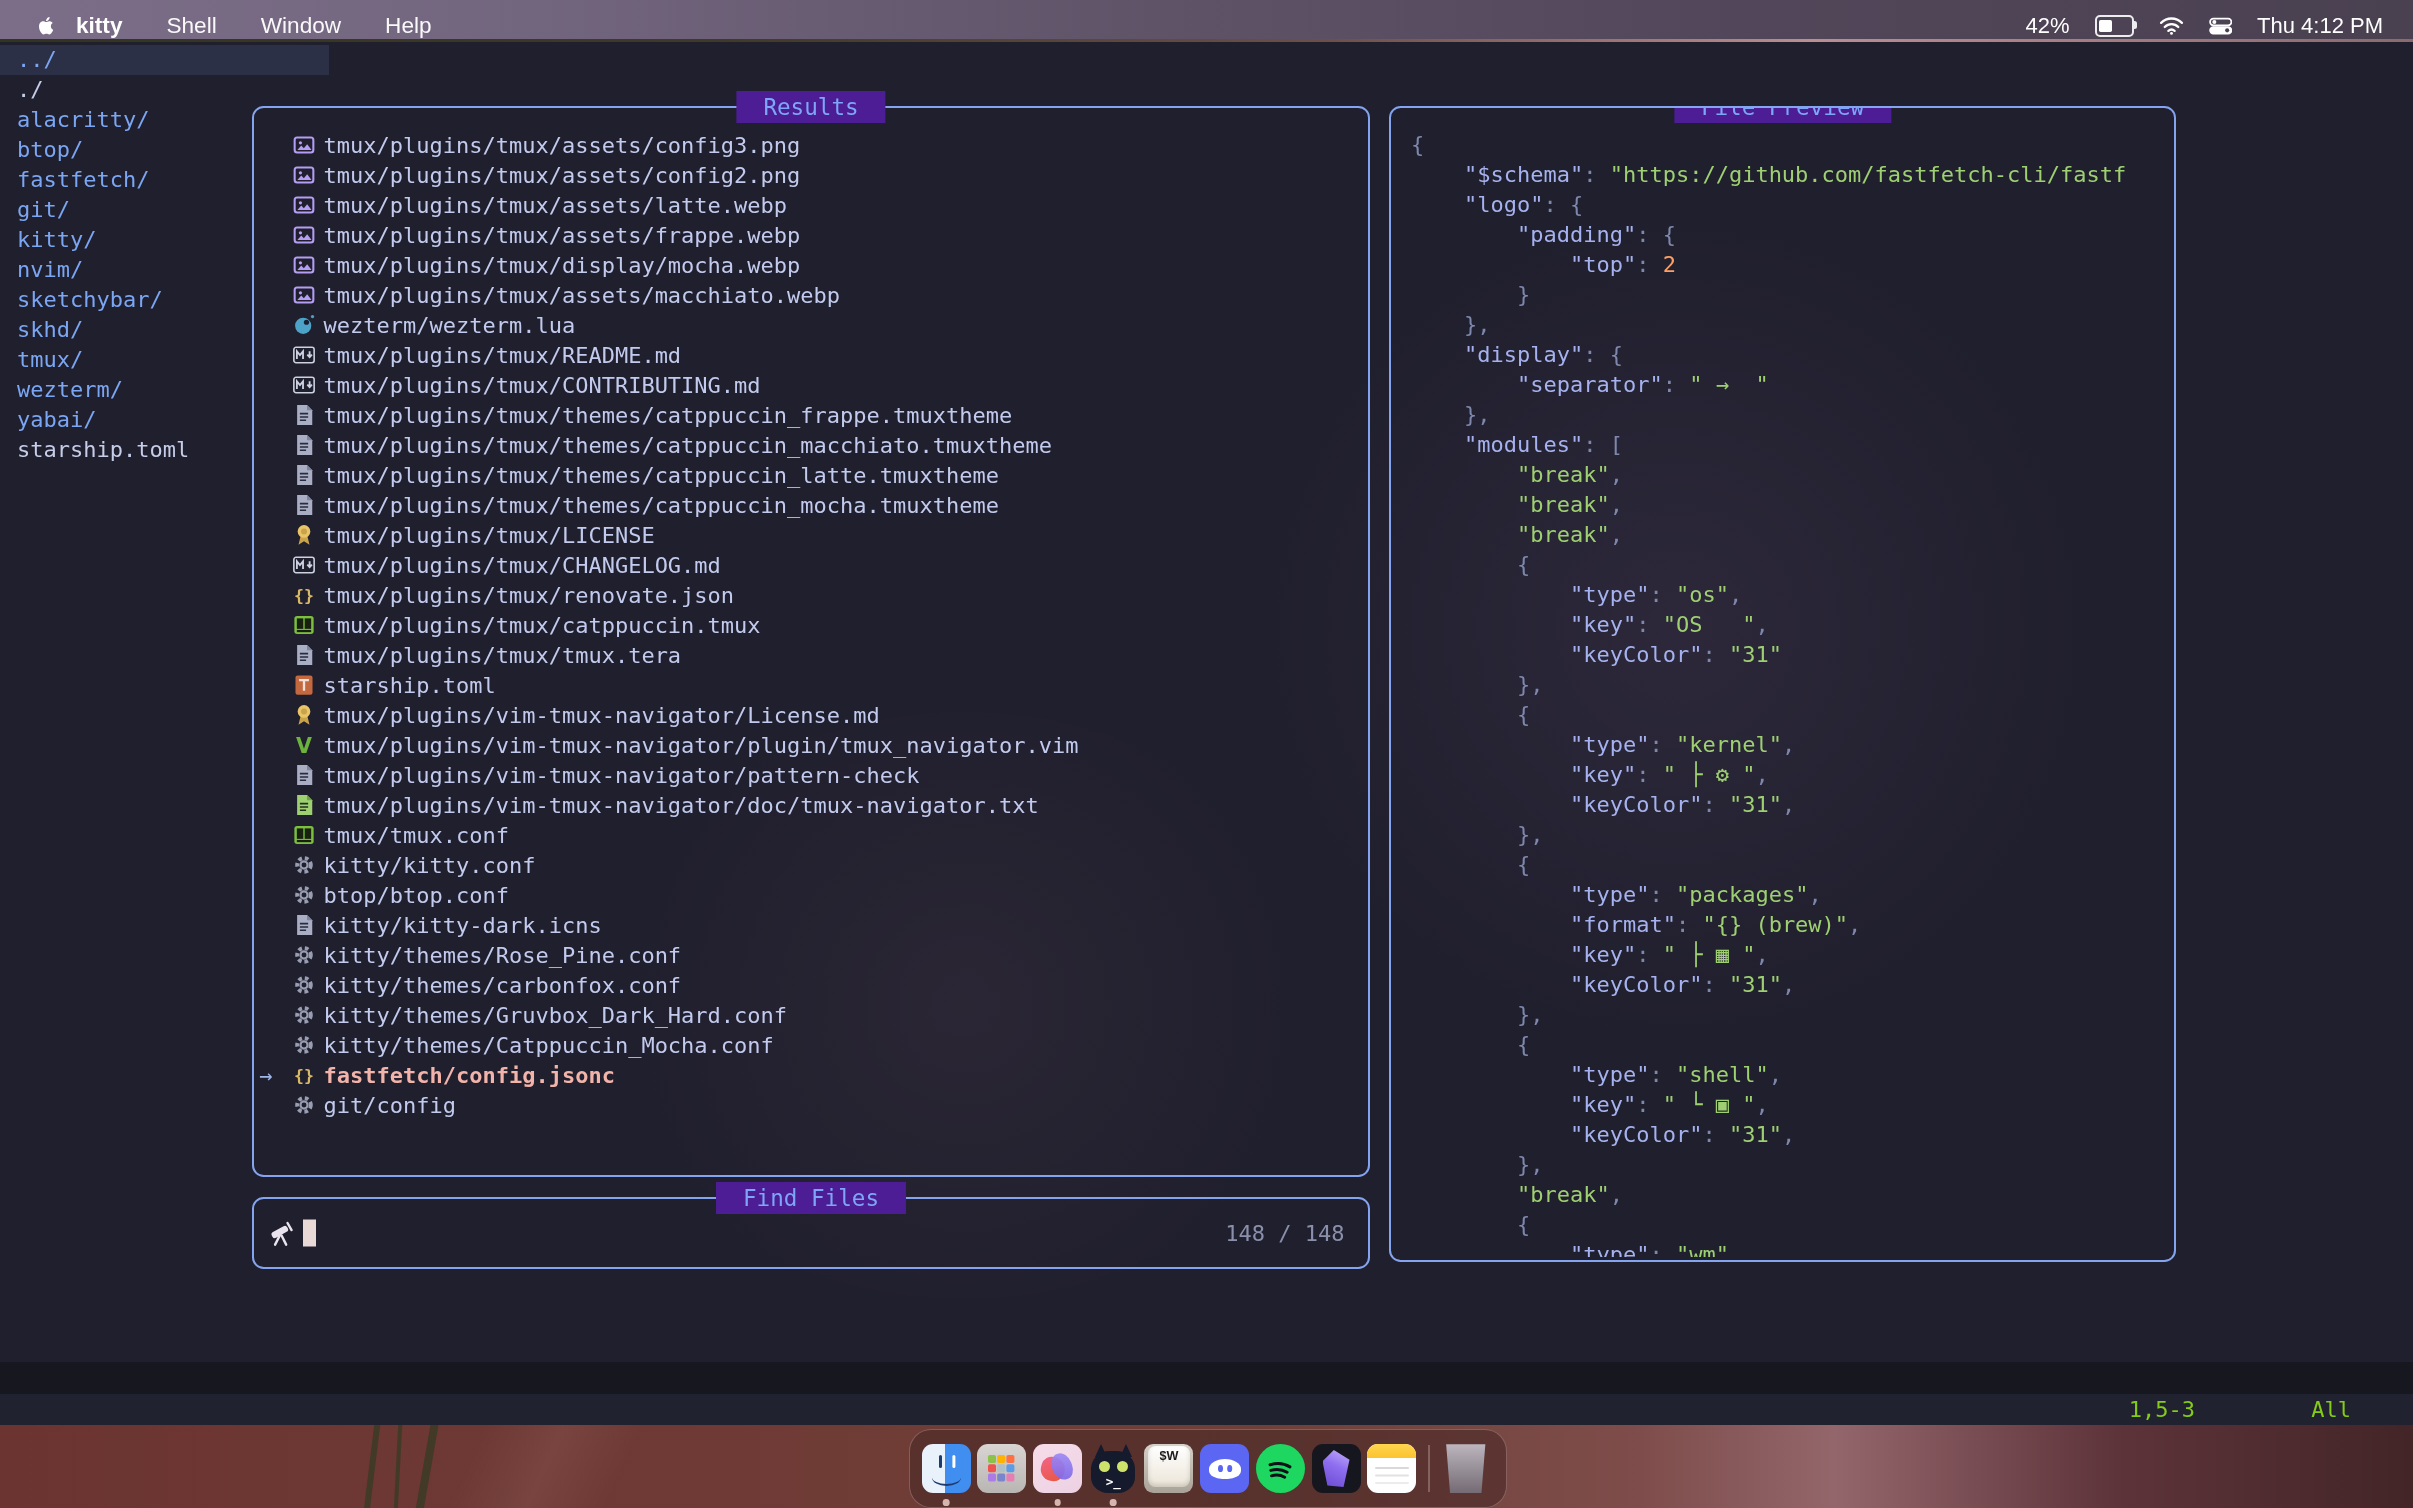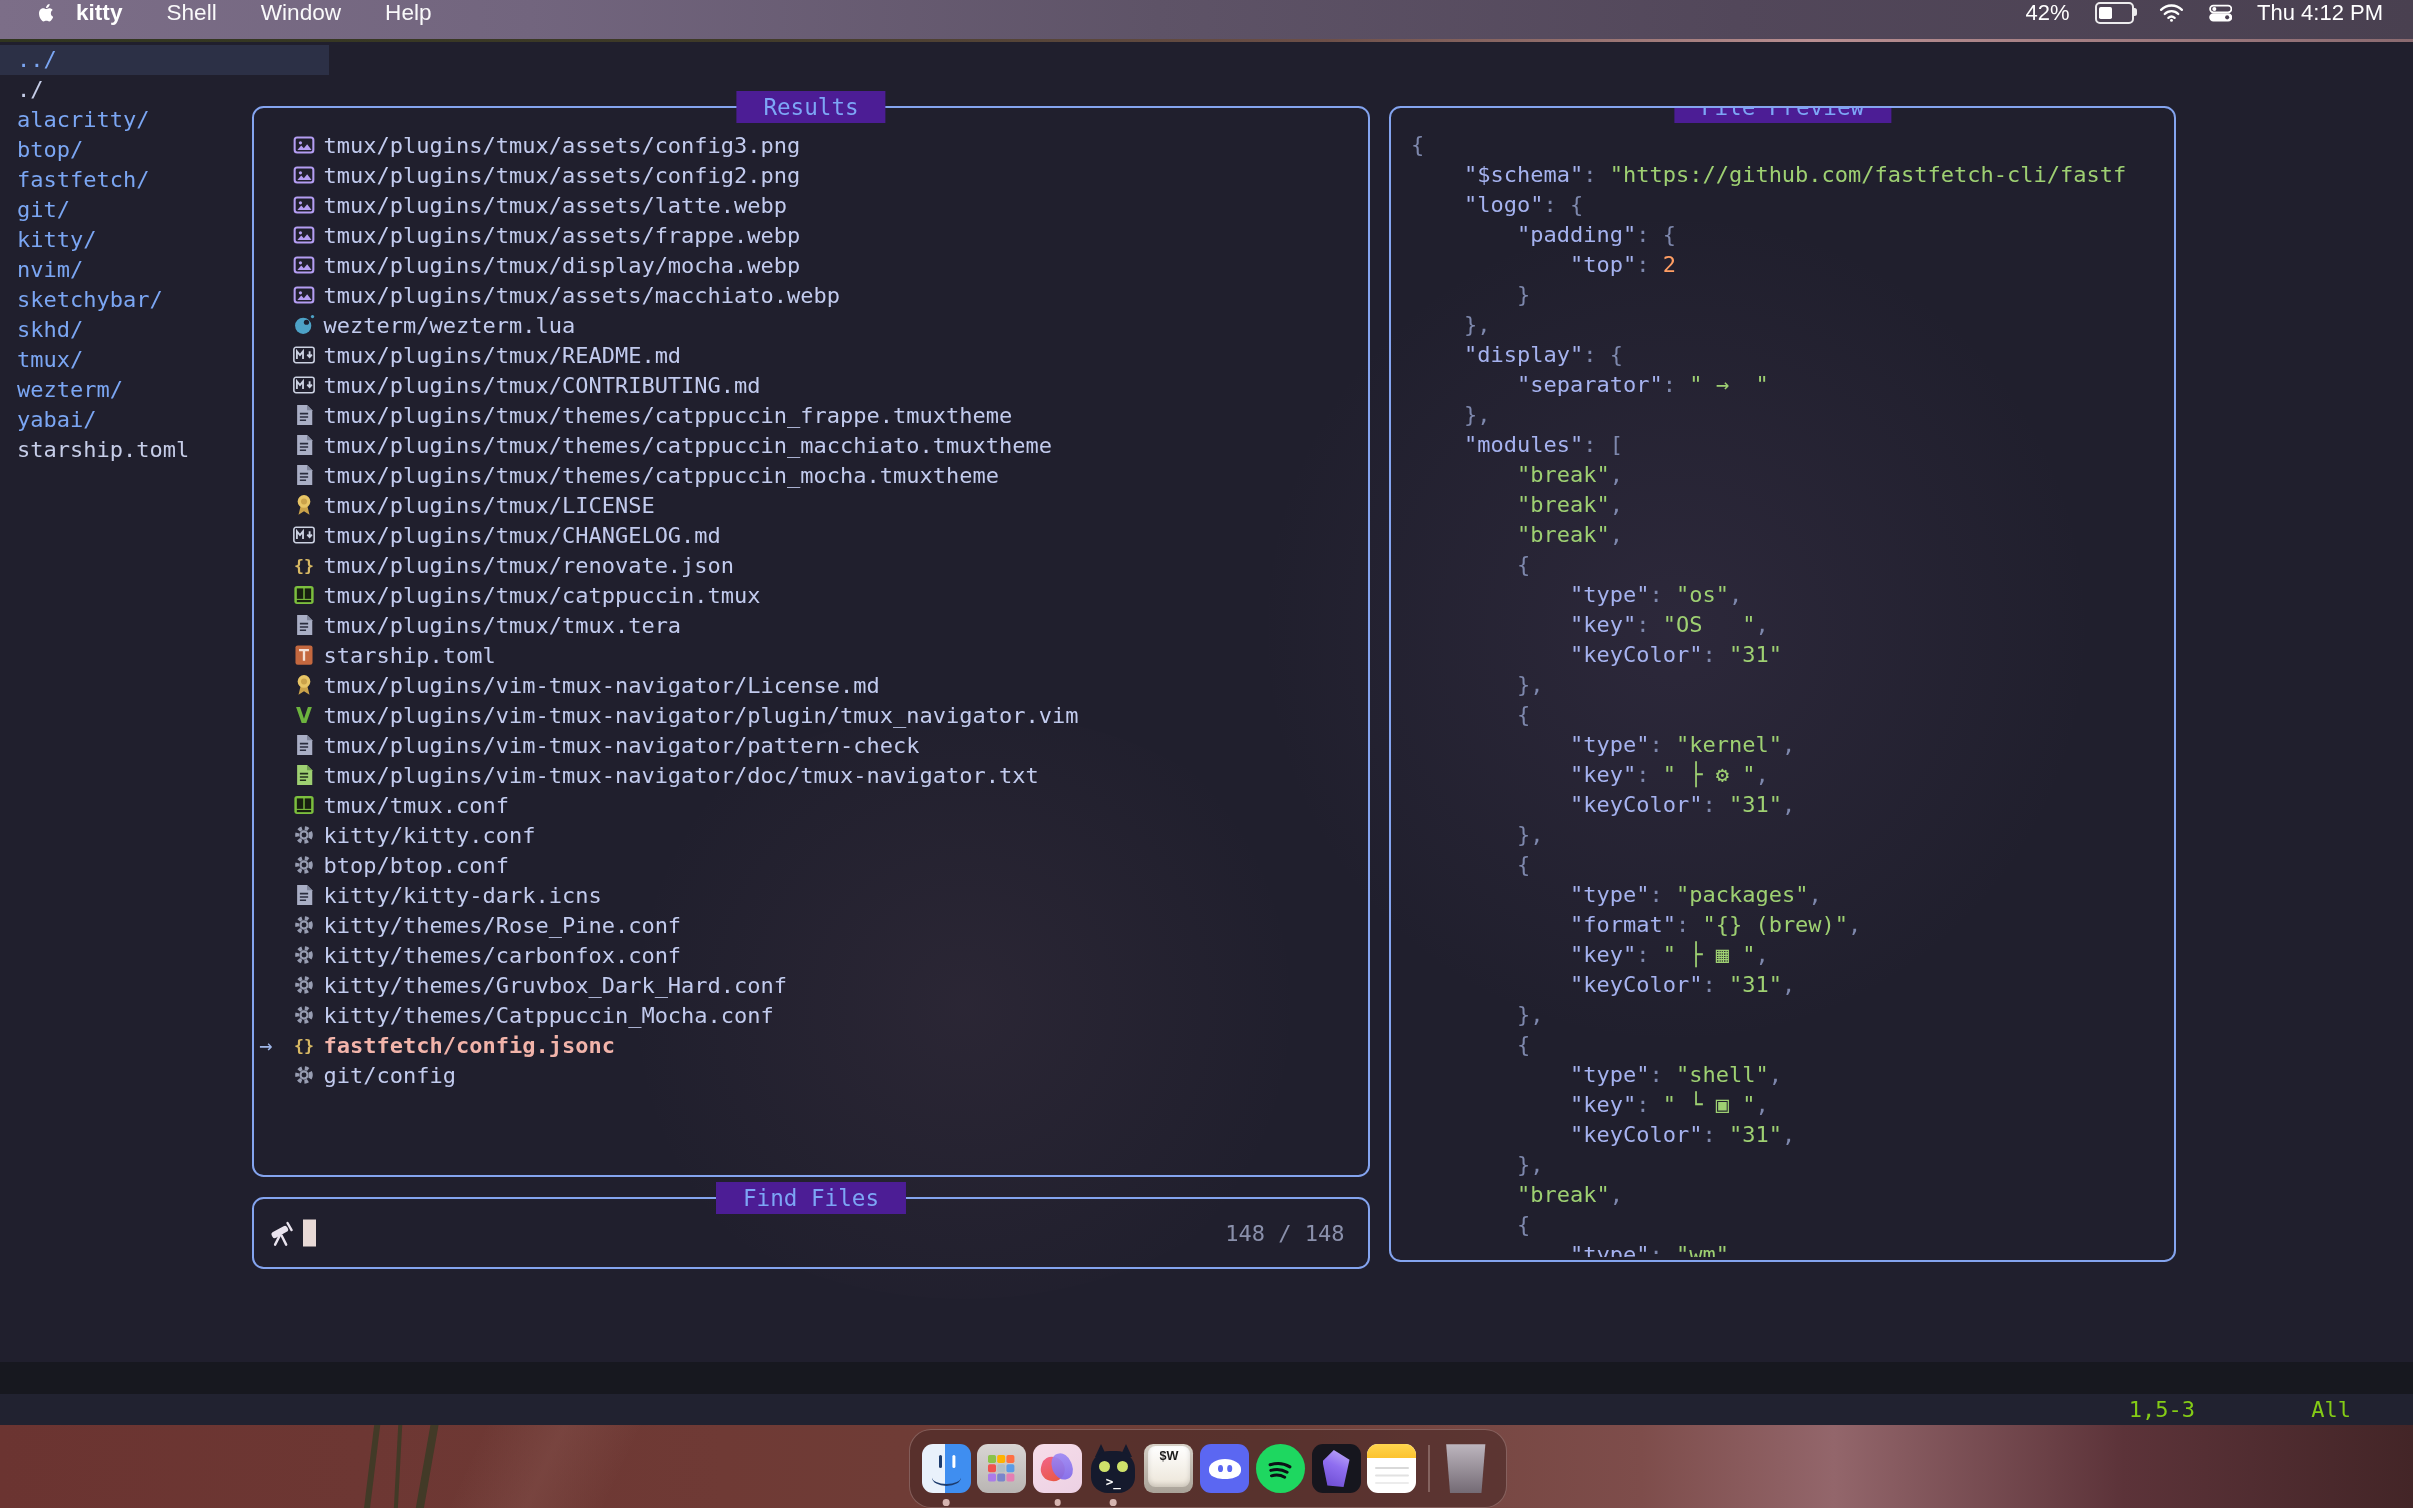--- a/index.html
+++ b/index.html
@@ -2,21 +2,21 @@
 <html style="font-size:13.4px"><head>
 <meta charset="utf-8">
 <style>
   html,body{margin:0;padding:0}
   body{width:2413px;height:1508px;overflow:hidden;background:#201f2d;font-family:"DejaVu Sans Mono",monospace;position:relative}
   .screen{position:absolute;inset:0}
 
   
   .menubar{position:absolute;top:0;left:0;width:2413px;height:39px;z-index:9;
     background:linear-gradient(90deg,#7c6e88 0%,#72657e 22%,#5e5367 48%,#52475a 72%,#494050 100%);
-    display:flex;align-items:flex-start;justify-content:space-between;color:#fff;
+    display:flex;align-items:flex-end;justify-content:space-between;color:#fff;
     font-family:"Liberation Sans",sans-serif}
   .mb-left{display:flex;align-items:center;padding-left:39px}
   .apple{display:inline-flex;width:17px}
   .mb-app{font-weight:700;font-size:22.6px;margin-left:20px}
   .mb-item{font-size:22.6px;font-weight:500;margin-left:44px;opacity:.96}
   .mb-right{display:flex;align-items:center;gap:25px;padding-right:30px;font-size:22px}
   .batt{position:relative;width:35px;height:17.6px;border:2.1px solid rgba(255,255,255,.9);border-radius:5px}
   .batt .fill{position:absolute;left:2.5px;top:2.5px;bottom:2.5px;width:38%;background:#fff;border-radius:1.7px}
   .batt .nub{position:absolute;right:-5.9px;top:4.2px;width:3.4px;height:7.5px;background:rgba(255,255,255,.9);border-radius:0 2.5px 2.5px 0}
   .mb-ic{display:inline-flex}
@@ -231,20 +231,25 @@
           <div class="rrow"><span class="ric"><svg viewBox="0 0 14 16">
                 <path d="M2 .8h7.2L13 4.6v10.6H2z" fill="#a9aec5"></path>
                 <path d="M9.2.8L13 4.6H9.2z" fill="#7d8398"></path>
                 <path d="M4 7h6M4 9.4h6M4 11.8h4.5" stroke="#2a2d3e" stroke-width="1.1"></path>
               </svg></span><span class="rtxt">tmux/plugins/tmux/themes/catppuccin_frappe.tmuxtheme</span></div>
           <div class="rrow"><span class="ric"><svg viewBox="0 0 14 16">
                 <path d="M2 .8h7.2L13 4.6v10.6H2z" fill="#a9aec5"></path>
                 <path d="M9.2.8L13 4.6H9.2z" fill="#7d8398"></path>
                 <path d="M4 7h6M4 9.4h6M4 11.8h4.5" stroke="#2a2d3e" stroke-width="1.1"></path>
               </svg></span><span class="rtxt">tmux/plugins/tmux/themes/catppuccin_macchiato.tmuxtheme</span></div>
+          <div class="rrow"><span class="ric"><svg viewBox="0 0 14 16">
+                <path d="M2 .8h7.2L13 4.6v10.6H2z" fill="#a9aec5"></path>
+                <path d="M9.2.8L13 4.6H9.2z" fill="#7d8398"></path>
+                <path d="M4 7h6M4 9.4h6M4 11.8h4.5" stroke="#2a2d3e" stroke-width="1.1"></path>
+              </svg></span><span class="rtxt">tmux/plugins/tmux/themes/catppuccin_latte.tmuxtheme</span></div>
           <div class="rrow"><span class="ric"><svg viewBox="0 0 14 16">
                 <path d="M2 .8h7.2L13 4.6v10.6H2z" fill="#a9aec5"></path>
                 <path d="M9.2.8L13 4.6H9.2z" fill="#7d8398"></path>
                 <path d="M4 7h6M4 9.4h6M4 11.8h4.5" stroke="#2a2d3e" stroke-width="1.1"></path>
               </svg></span><span class="rtxt">tmux/plugins/tmux/themes/catppuccin_mocha.tmuxtheme</span></div>
           <div class="rrow"><span class="ric"><svg viewBox="0 0 14 16">
                 <path d="M4.6 8.6L3 15l4-2.4L11 15 9.4 8.6z" fill="#caa24a"></path>
                 <circle cx="7" cy="5.4" r="4.6" fill="#e8c566"></circle>
                 <circle cx="7" cy="5.4" r="2.2" fill="#caa24a"></circle>
               </svg></span><span class="rtxt">tmux/plugins/tmux/LICENSE</span></div>

